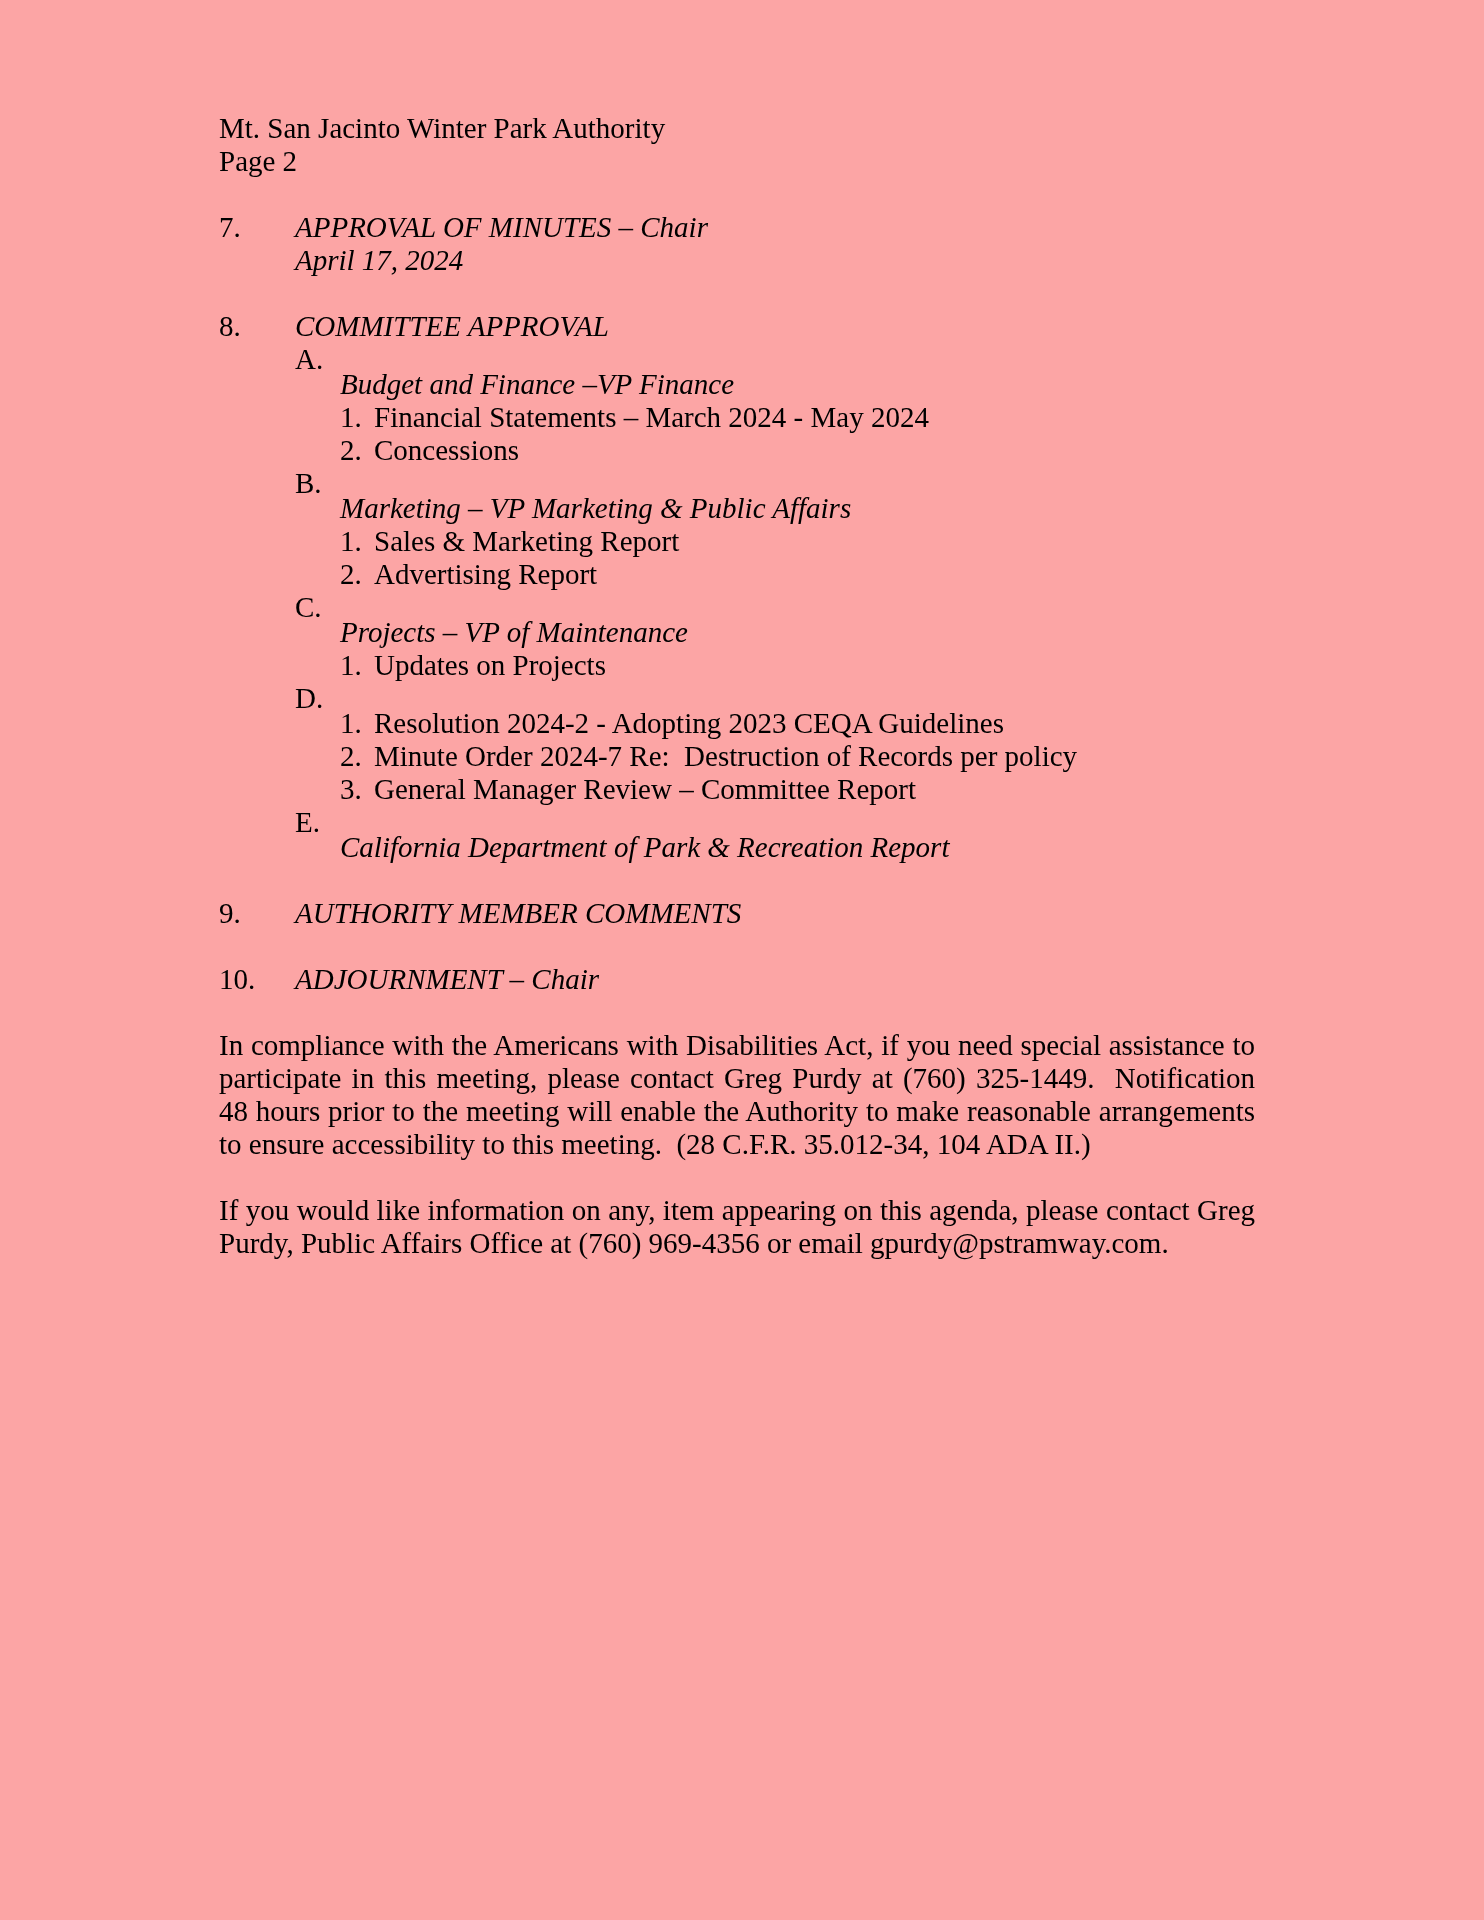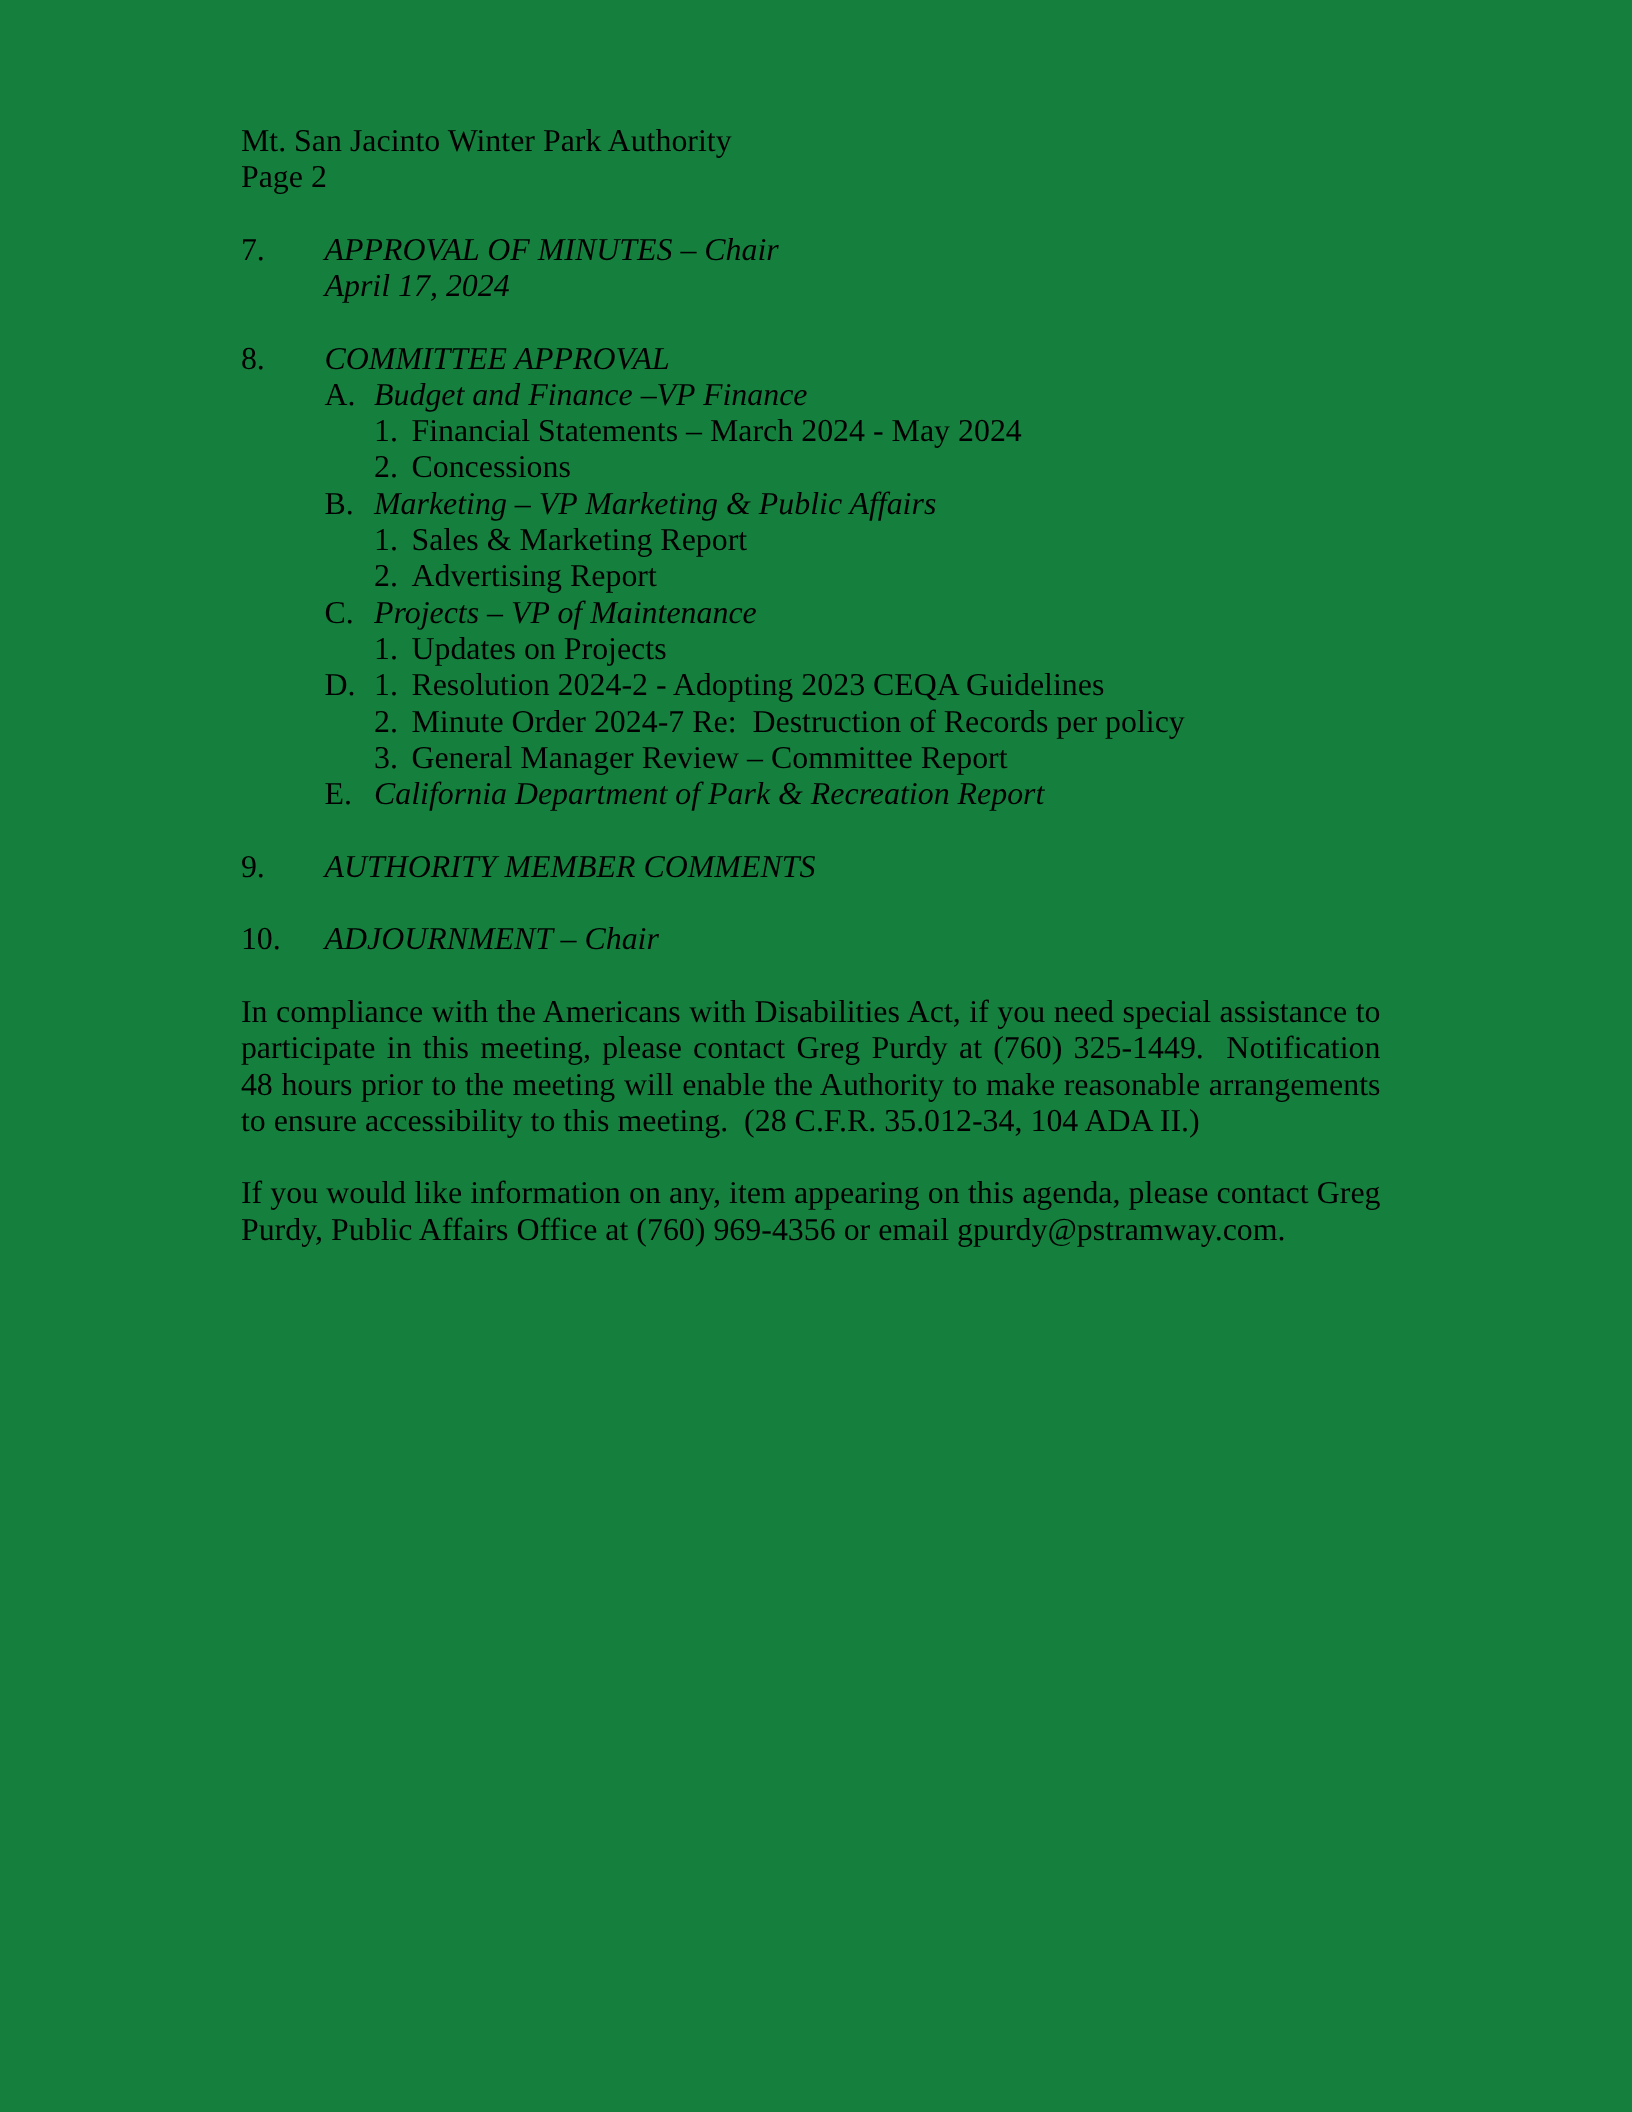--- a/index.html
+++ b/index.html
@@ -4,21 +4,21 @@
 <style>
   html, body {
     margin: 0;
     padding: 0;
     background: #ffffff;
   }
   .page {
     position: relative;
     width: 1484px;
     height: 1920px;
-    background: #15803d;
+    background: #fca5a5;
     color: #000000;
     font-family: "Liberation Serif", "DejaVu Serif", serif;
     font-size: 29px;
     line-height: 33px;
     overflow: hidden;
   }
   .content {
     position: absolute;
     left: 219px;
     top: 112px;
@@ -38,21 +38,21 @@
   .body { flex: 1; min-width: 0; }
 
   .letter-row {
     display: flex;
     align-items: flex-start;
   }
   .letter {
     flex: 0 0 45px;
     width: 45px;
   }
-  .lbody { flex: 1; min-width: 0; }
+  .lbody { flex: 1; min-width: 0; margin-top: 25px; }
 
   .sub-row {
     display: flex;
     align-items: flex-start;
   }
   .subnum {
     flex: 0 0 34px;
     width: 34px;
   }
   .stext { flex: 1; min-width: 0; white-space: pre-wrap; }

